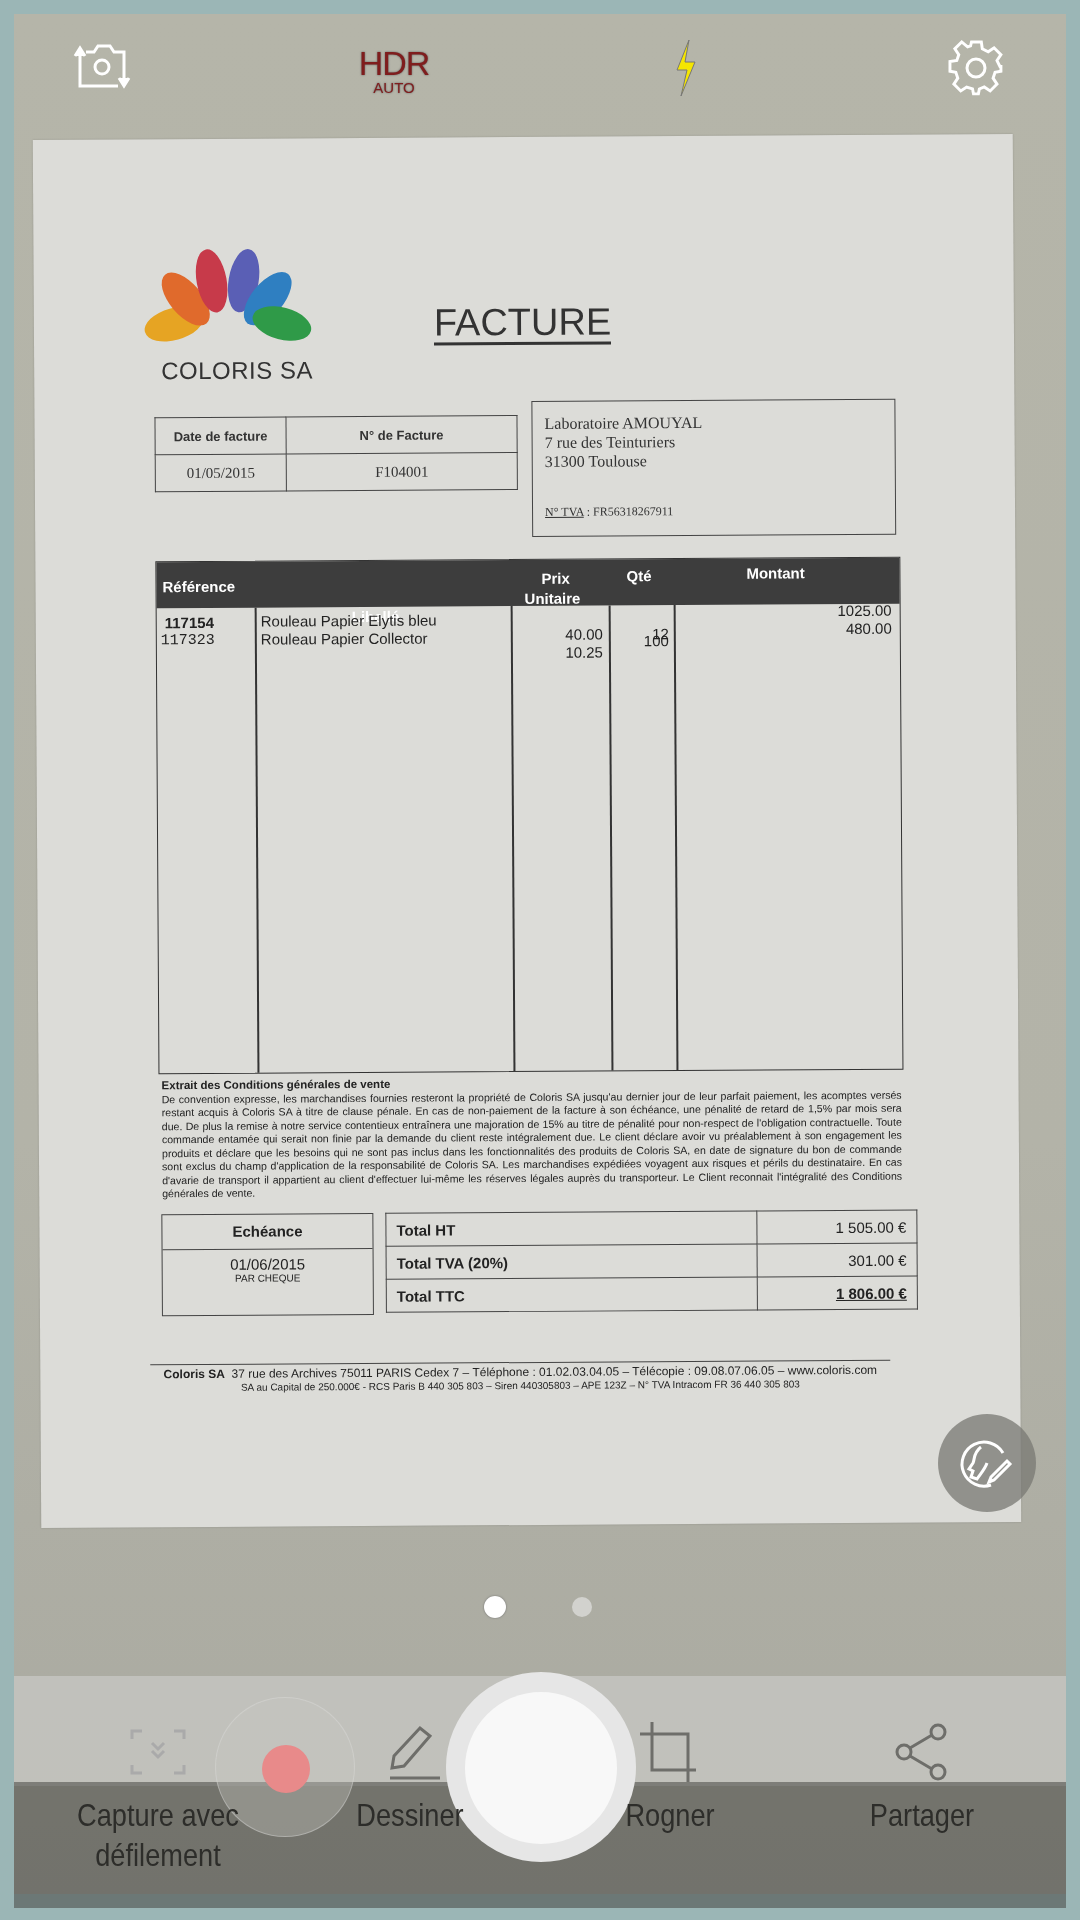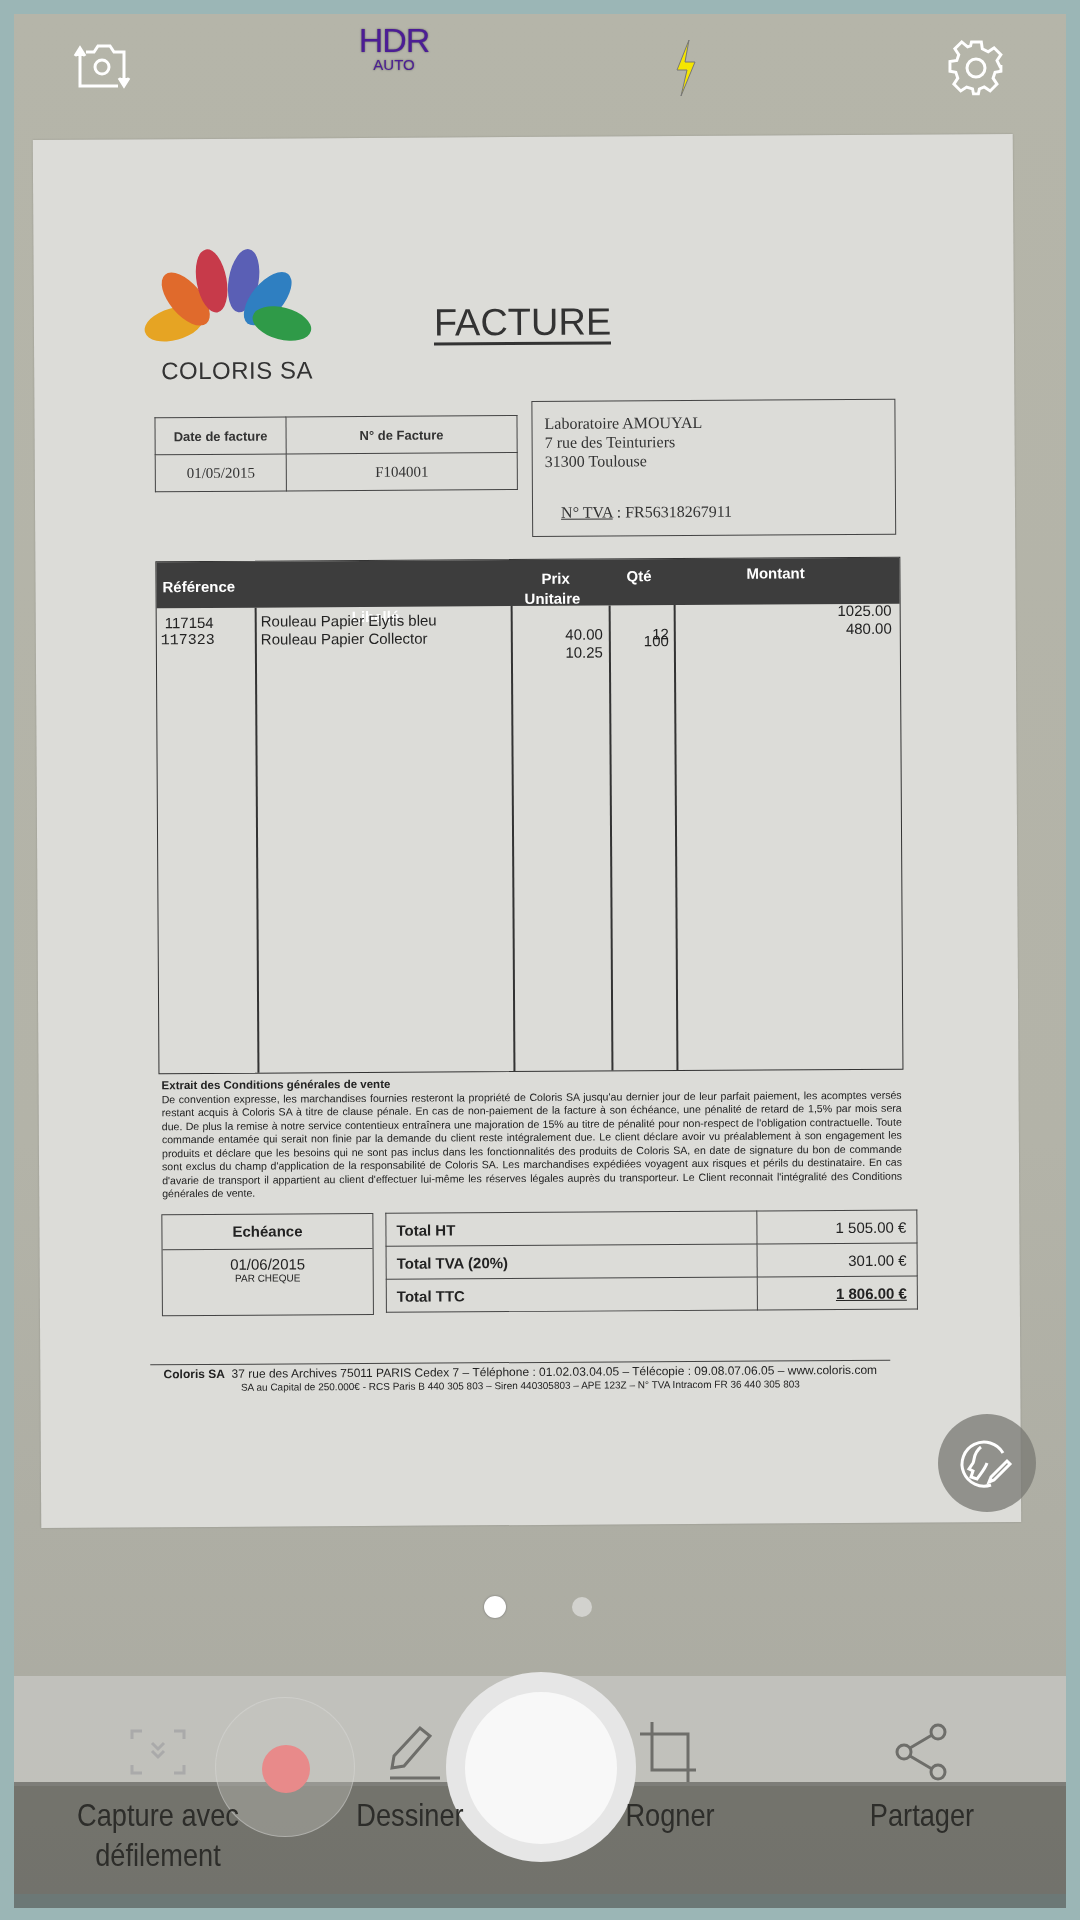--- a/index.html
+++ b/index.html
@@ -8,42 +8,42 @@
     background:#9bb6b6;
     font-family:"Liberation Sans", sans-serif;
   }
   .viewfinder {
     position:absolute; left:14px; top:14px; width:1052px; height:1880px;
     background:linear-gradient(#b5b5a9 0%, #b3b3a8 60%, #a9a9a0 100%);
   }
   
   .topbar { position:absolute; left:0; top:0; width:1080px; height:140px; }
   .top-icon { position:absolute; top:38px; width:60px; height:60px; display:flex; align-items:center; justify-content:center; }
-  .hdr { position:absolute; left:352px; top:22px; width:84px; text-align:center; color:#4c1d95; text-shadow:0 0 2px #555; }
+  .hdr { position:absolute; left:352px; top:45px; width:84px; text-align:center; color:#7f1d1d; text-shadow:0 0 2px #555; }
   .hdr .big { font-size:34px; line-height:36px; letter-spacing:-1px; }
   .hdr .small { font-size:15px; line-height:14px; }
 
   
   .paper {
     position:absolute; left:37px; top:137px; width:980px; height:1388px;
     background:#dcdcd8;
     transform:rotate(-0.35deg);
     box-shadow:0 0 2px rgba(0,0,0,0.2);
   }
   .logo { position:absolute; left:110px; top:110px; width:170px; height:100px; }
   .logo-text { position:absolute; left:127px; top:218px; font-size:24px; color:#333; letter-spacing:0.5px; }
   .title { position:absolute; left:400px; top:165px; font-size:38px; color:#333; border-bottom:3px solid #333; line-height:40px; }
 
   .meta-table { position:absolute; left:120px; top:278px; border-collapse:collapse; font-size:14px; color:#333; }
   .meta-table td { border:1.5px solid #444; height:34px; text-align:center; }
   .meta-table .th { font-weight:bold; font-size:13px; }
   .meta-table .val { font-family:"Liberation Serif", serif; font-size:15px; }
 
   .client { position:absolute; left:497px; top:264px; width:364px; height:136px; border:1.5px solid #444; padding:12px; box-sizing:border-box; font-family:"Liberation Serif", serif; font-size:16px; color:#333; line-height:19px; }
-  .client .tva { position:absolute; left:28px; bottom:14px; font-size:16px;text-align:center; }
+  .client .tva { position:absolute; left:12px; bottom:14px; font-size:12px;text-align:center; }
   .client .tva u { text-decoration:underline; }
 
   .items { position:absolute; left:120px; top:422px; width:745px; height:513px; border:1.5px solid #333; box-sizing:border-box; }
   .items-head { position:absolute; left:0; top:0; width:100%; height:46px; background:#3d3d3d; color:#fff; font-weight:bold; font-size:15px; }
   .items-head span { position:absolute; }
   .col-line { position:absolute; top:46px; bottom:0; width:1.5px; background:#333; }
   .cell { position:absolute; font-size:15px; color:#222; line-height:18px; }
   .num { text-align:right; }
 
   .cgv { position:absolute; left:123px; top:940px; width:740px; font-size:10.6px; color:#222; line-height:13.5px; text-align:justify; }
@@ -151,21 +151,21 @@
       <span style="left:385px; top:10px;">Prix</span>
       <span style="left:368px; top:30px;">Unitaire</span>
       <span style="left:470px; top:8px;">Qté</span>
       <span style="left:590px; top:6px;">Montant</span>
     </div>
     <div class="col-line" style="left:98px;"></div>
     <div class="col-line" style="left:354px;"></div>
     <div class="col-line" style="left:452px;"></div>
     <div class="col-line" style="left:517px;"></div>
 
-    <div class="cell" style="left:8px; top:52px;">117154</div>
+    <div class="cell" style="left:8px; top:52px;font-weight:bold;">117154</div>
     <div class="cell" style="left:104px; top:51px;">Rouleau Papier Elytis bleu</div>
     <div class="cell num" style="left:360px; width:86px; top:48px;margin-top:36px;">10.25</div>
     <div class="cell num" style="left:458px; width:54px; top:48px;margin-top:25px;">100</div>
     <div class="cell num" style="left:525px; width:210px; top:44px;">1025.00</div>
 
     <div class="cell" style="left:4px; top:70px;font-family:Liberation Mono, monospace;">117323</div>
     <div class="cell" style="left:104px; top:69px;">Rouleau Papier Collector</div>
     <div class="cell num" style="left:360px; width:86px; top:66px;">40.00</div>
     <div class="cell num" style="left:458px; width:54px; top:66px;">12</div>
     <div class="cell num" style="left:525px; width:210px; top:62px;">480.00</div>

